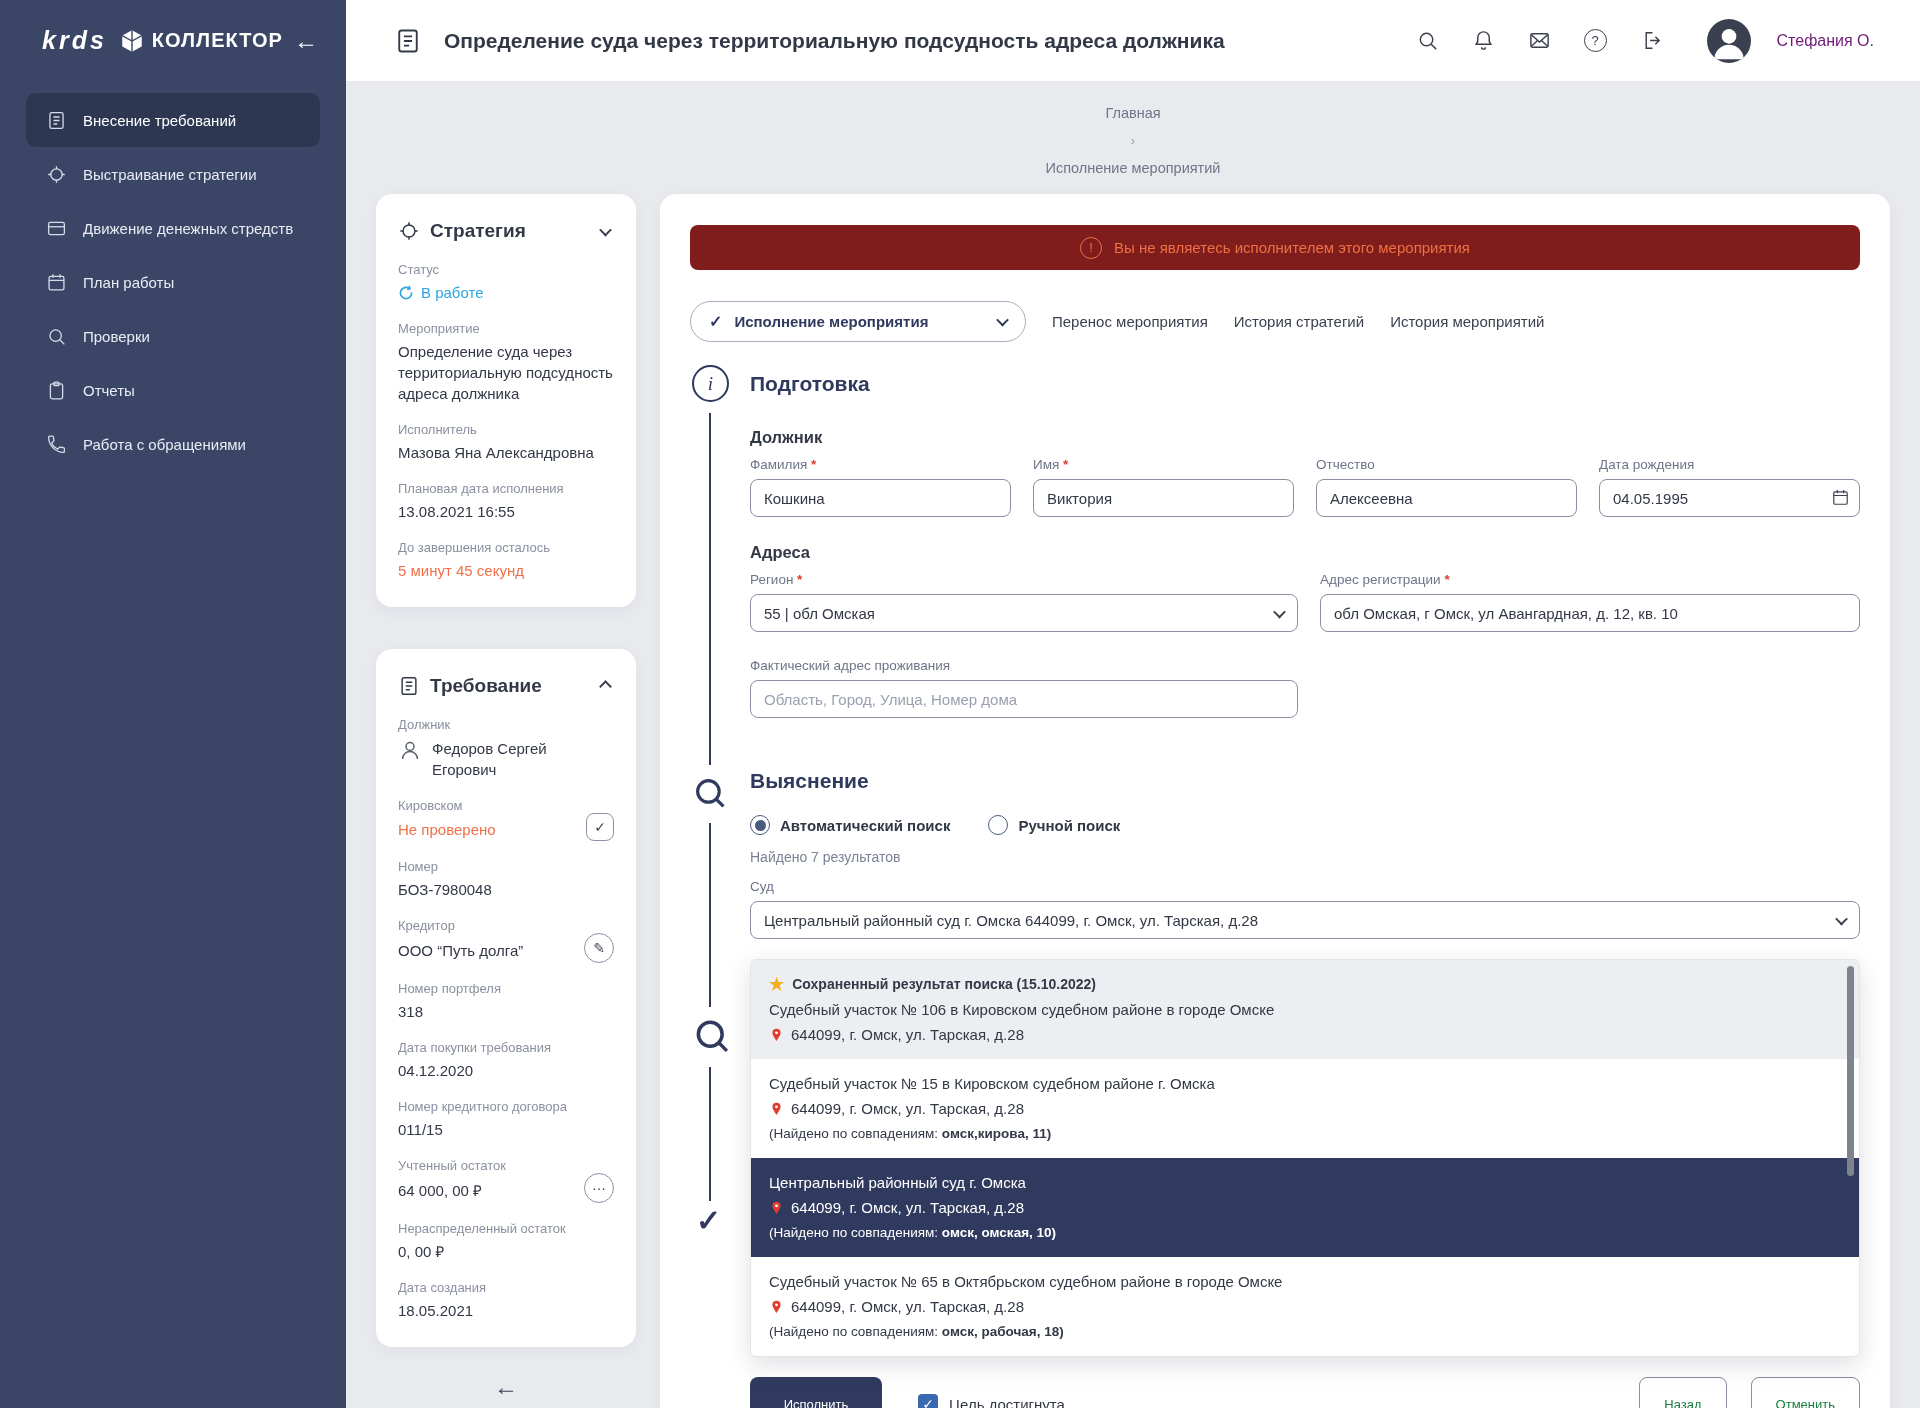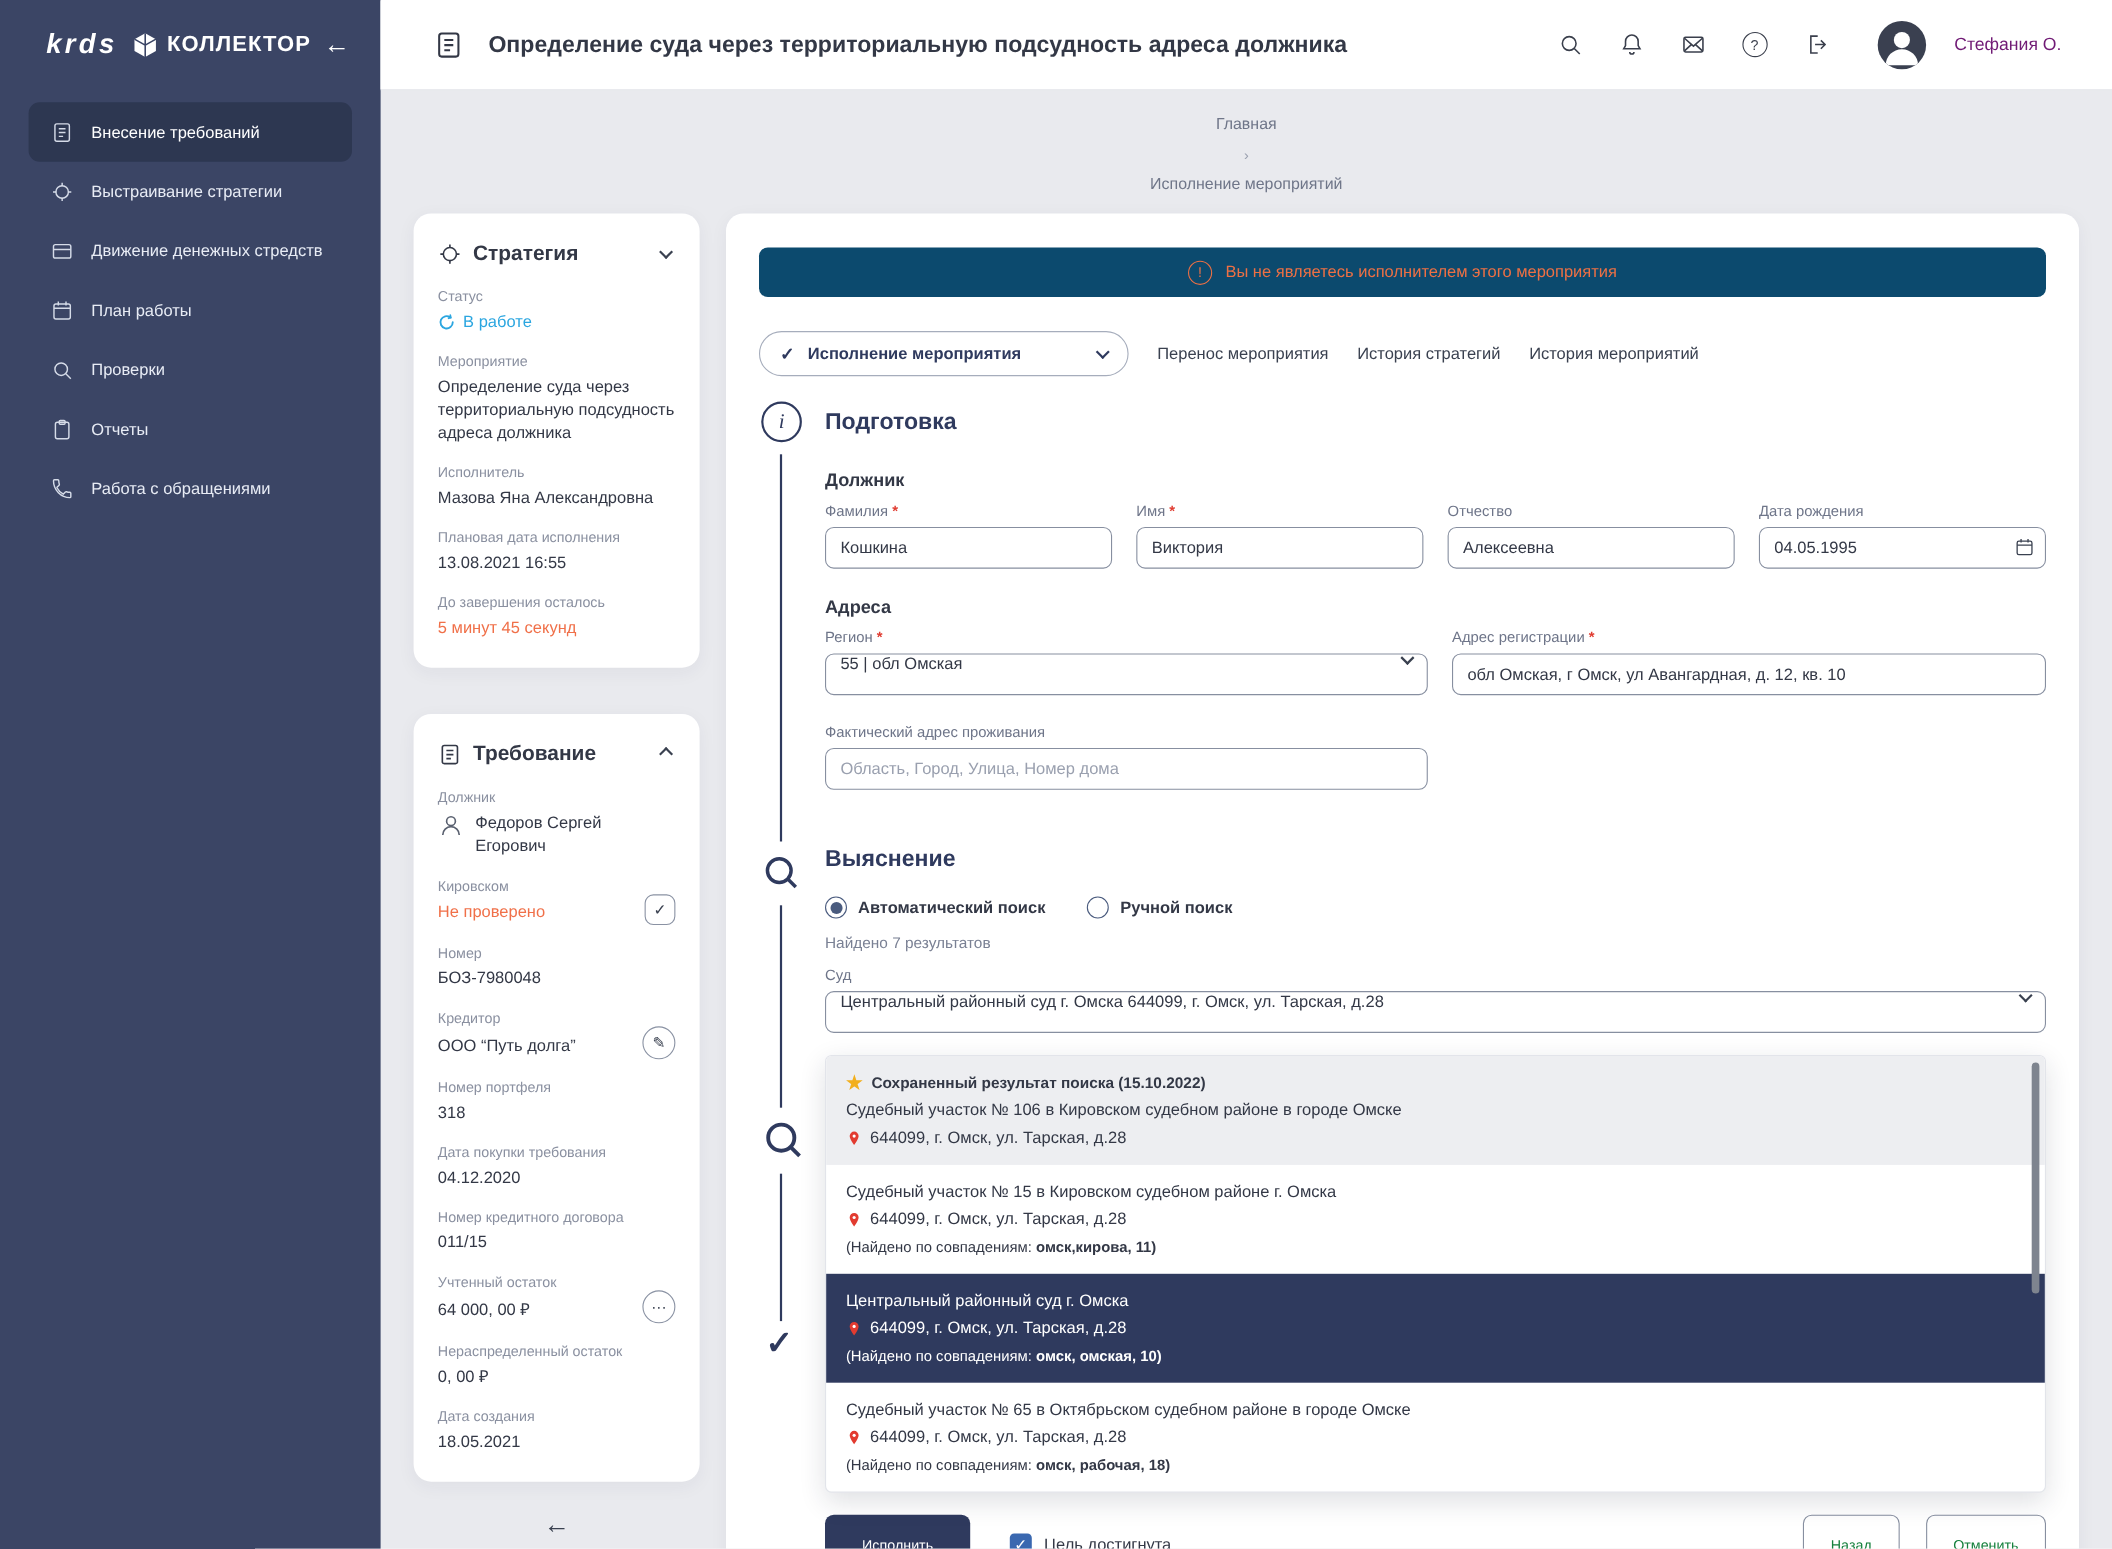--- a/index.html
+++ b/index.html
@@ -54,21 +54,21 @@
   .txt-orange { color:#F07049; }
   .row-between { display:flex; align-items:center; justify-content:space-between; }
   .debtor-row { display:flex; align-items:flex-start; gap:10px; margin-top:6px; }
   .debtor-row svg { width:24px; height:24px; stroke:#5A6170; fill:none; stroke-width:1.5; flex-shrink:0; }
   .mini-btn { width:28px; height:28px; border:1px solid #8A92A3; border-radius:8px; background:#fff; display:flex; align-items:center; justify-content:center; color:#3A4150; font-size:14px; cursor:pointer; }
   .mini-btn.round { border-radius:50%; width:30px; height:30px; }
   .back-arrow { text-align:center; margin-top:26px; font-size:24px; color:#3A4150; cursor:pointer; }
 
   
   .main-card { flex:1; background:#fff; border-radius:16px; padding:31px 30px 20px 30px; box-shadow:0 4px 16px rgba(40,45,80,.05); }
-  .warn-banner { height:45px; background:#0c4a6e; border-radius:8px; display:flex; align-items:center; justify-content:center; gap:12px; color:#EE7044; font-size:15px; }
+  .warn-banner { height:45px; background:#7f1d1d; border-radius:8px; display:flex; align-items:center; justify-content:center; gap:12px; color:#EE7044; font-size:15px; }
   .warn-icn { width:22px; height:22px; border:1.5px solid #EE7044; border-radius:50%; display:flex; align-items:center; justify-content:center; font-size:13px; flex-shrink:0; }
   .warn-icn::after { content:"!"; }
 
   .tabs-row { margin-top:31px; display:flex; align-items:center; gap:26px; }
   .tab-pill { width:336px; height:41px; border:1px solid #A6ADBC; border-radius:21px; display:flex; align-items:center; padding:0 18px; gap:12px; color:#2F3A5E; font-size:15px; font-weight:bold; cursor:pointer; background:#fff; }
   .tab-pill .check { color:#2F3A5E; font-size:16px; }
   .tab-pill .chev { margin-left:auto; border-color:#2F3A5E; }
   .tab-link { font-size:15px; color:#3A4150; cursor:pointer; }
 
   .steps { position:relative; margin-top:23px; padding-left:60px; }
@@ -82,21 +82,21 @@
   .sec-title { font-size:21px; font-weight:bold; color:#2F3A5E; line-height:37px; }
   .grp-label { font-size:16.5px; font-weight:bold; margin-top:26px; }
   .f-row { display:flex; gap:22px; margin-top:10px; }
   .field { flex:1; }
   .field.w548 { flex:none; width:548px; }
   .field.w540 { flex:none; width:540px; }
   .f-label { font-size:13.5px; color:#6E7589; margin-bottom:7px; }
   .req::after { content:" *"; color:#E03C31; font-weight:bold; }
   .f-input, .f-select { width:100%; height:38px; border:1px solid #878FA0; border-radius:8px; padding:0 13px; font-size:15px; color:#333846; font-family:"Liberation Sans",sans-serif; background:#fff; }
   .f-input::placeholder { color:#9AA0AF; }
-  .f-select { display:flex; align-items:flex-start; justify-content:space-between; cursor:pointer; }
+  .f-select { display:flex; align-items:center; justify-content:space-between; cursor:pointer; }
   .date-wrap { position:relative; }
   .date-wrap svg { position:absolute; right:10px; top:9px; width:19px; height:19px; stroke:#3A4150; fill:none; stroke-width:1.5; }
 
   .radio-row { display:flex; align-items:center; gap:38px; margin-top:16px; }
   .radio-opt { display:flex; align-items:center; gap:10px; font-size:15px; font-weight:bold; color:#333846; cursor:pointer; }
   .radio { width:20px; height:20px; border:1.5px solid #4A5B7E; border-radius:50%; display:flex; align-items:center; justify-content:center; }
   .radio.sel::after { content:""; width:11px; height:11px; border-radius:50%; background:#4A5B7E; }
   .found-txt { margin-top:14px; font-size:14px; color:#7A8194; }
   .court-field { margin-top:14px; }
 

